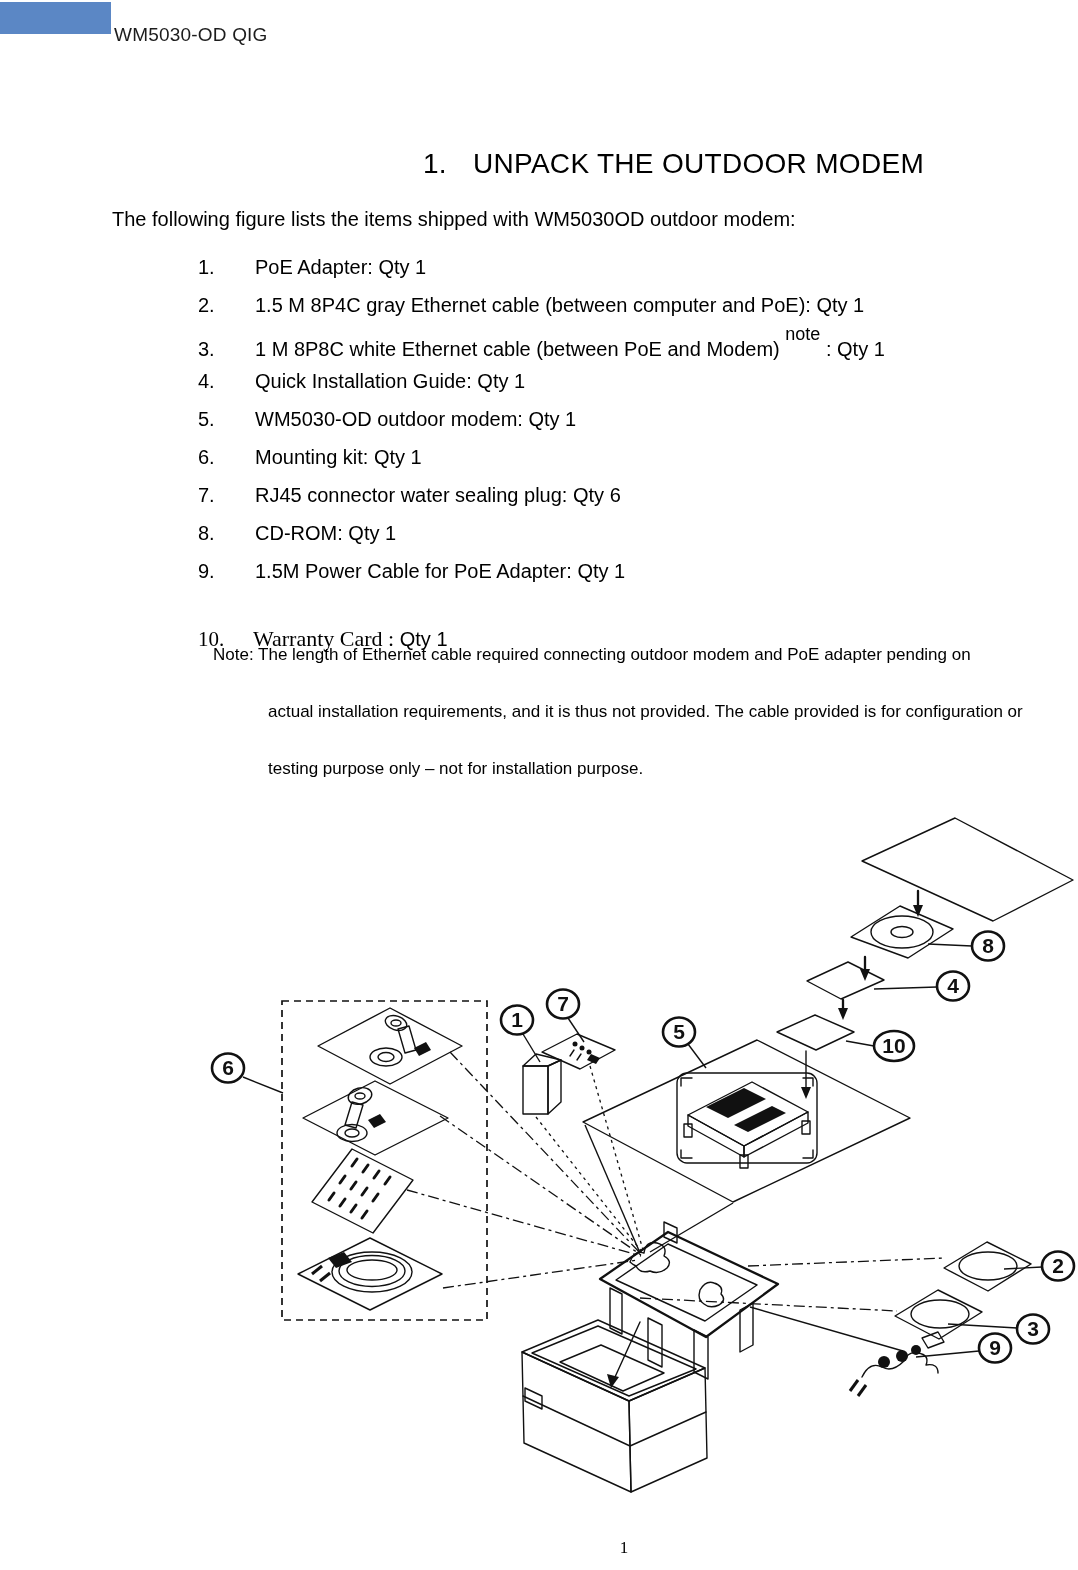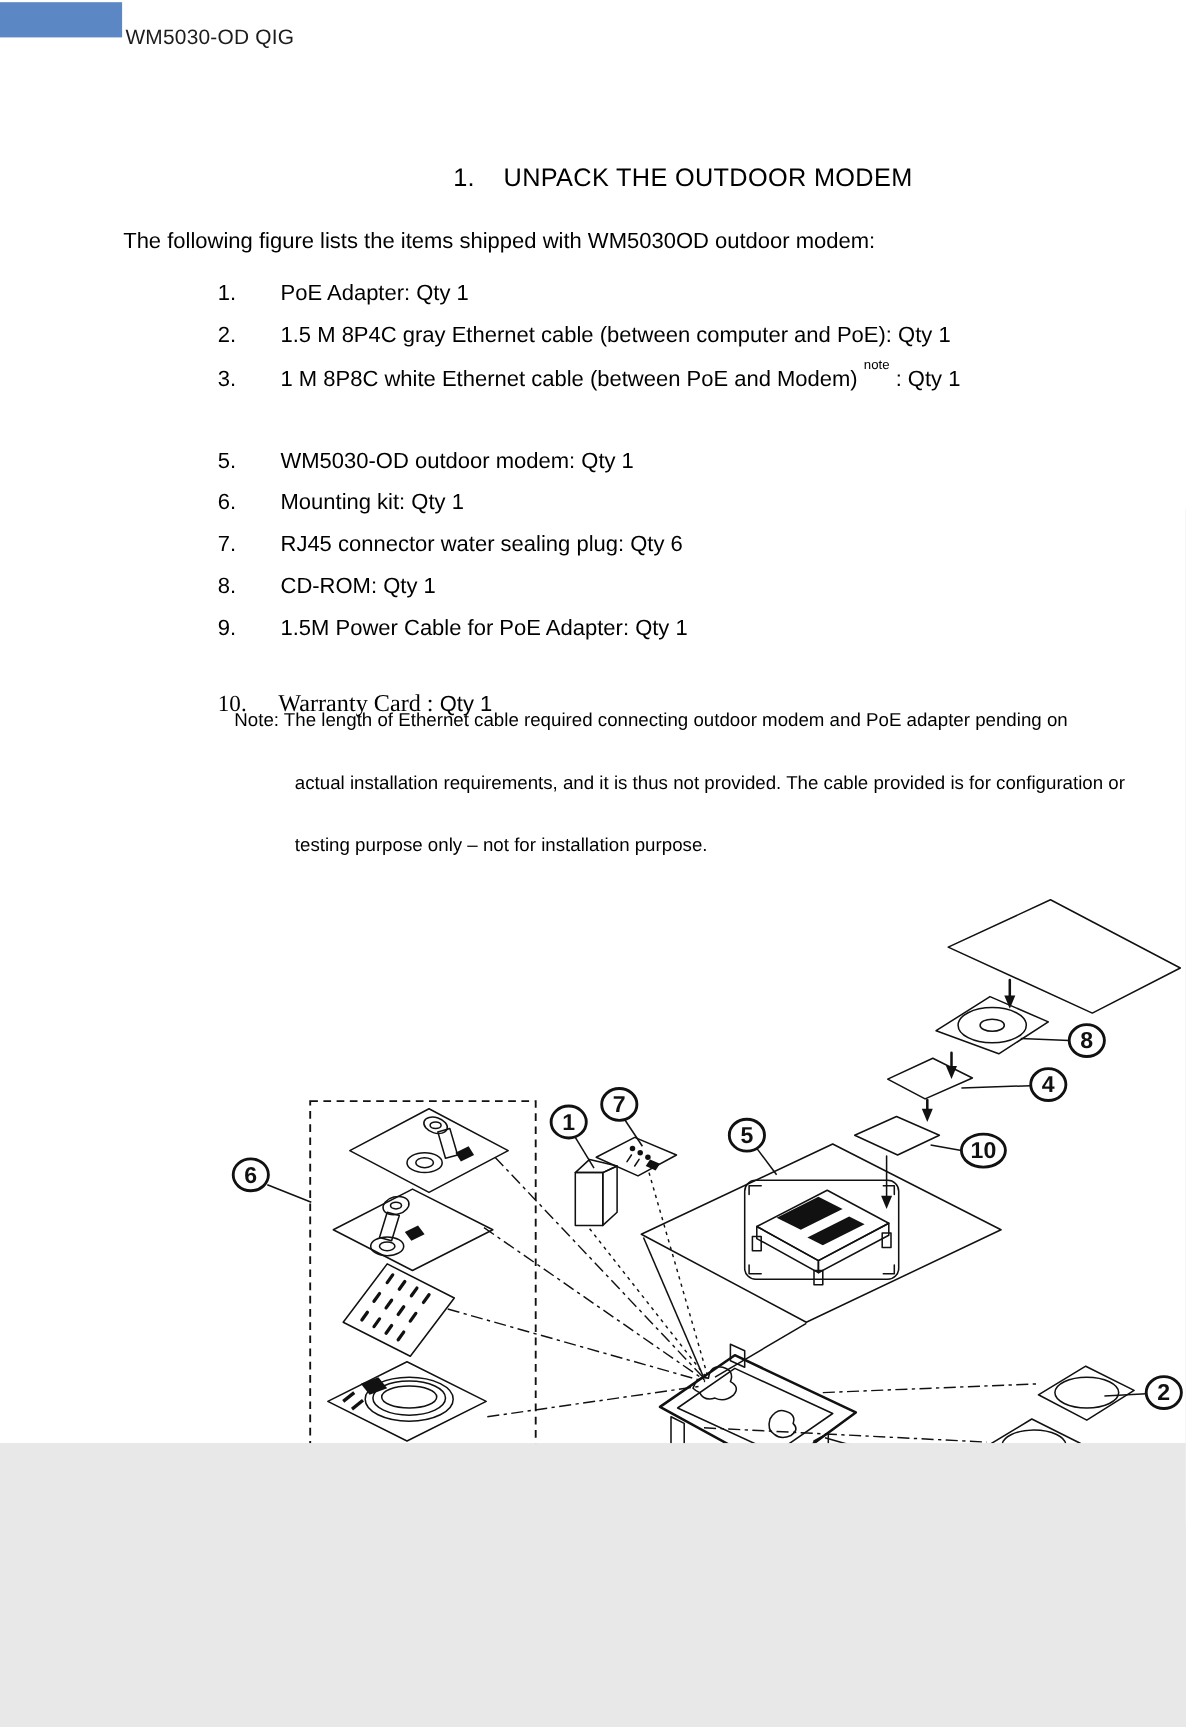--- a/index.html
+++ b/index.html
@@ -1,28 +1,28 @@
 <!DOCTYPE html>
 <html><head>
 <meta charset="utf-8">
 <style>
   html,body{margin:0;padding:0;background:#e8e8e8;}
   .page{
-    position:relative; width:1078px; height:1312px; margin:0 auto;
+    position:relative; width:1078px; height:1570px; margin:0 auto;
     background:#ffffff; overflow:hidden;
     font-family:"Liberation Sans", sans-serif; color:#000;
   }
   .highlight{position:absolute; left:0; top:2px; width:111px; height:32px; background:#5b87c5;}
   .hdr{position:absolute; left:114px; top:24px; font-size:19px; color:#1c1c1c; letter-spacing:0.2px;}
-  .title{position:absolute; left:412px; top:148px; font-size:23px; letter-spacing:0.3px; white-space:nowrap;}
+  .title{position:absolute; left:423px; top:148px; font-size:28px; letter-spacing:0.3px; white-space:nowrap;}
   .title .gap{display:inline-block; width:26px;}
   .intro{position:absolute; left:112px; top:208px; font-size:20px; white-space:nowrap;}
   .li{position:absolute; left:198px; font-size:20px; white-space:nowrap;}
   .li .num{display:inline-block; width:57px;}
-  .li sup{font-size:12px; position:relative; top:-8px;}
+  .li sup{font-size:18px; position:relative; top:-8px;}
   .li .serif{font-family:"Liberation Serif", serif; font-size:22px;}
   .li-serifnum .num{font-family:"Liberation Serif", serif; font-size:21px; width:55px;margin-top:36px;}
   .noteline{position:absolute; font-size:17px; white-space:nowrap;margin-left:18px;}
   .caption{position:absolute; left:170px; top:1511px; width:908px; text-align:center;
            font-size:20px; font-weight:bold; white-space:nowrap;}
   .pagenum{position:absolute; left:604px; top:1538px; width:40px; text-align:center;
            font-family:"Liberation Serif", serif; font-size:17px;}
   svg{position:absolute; left:0; top:805px;}
   svg *{vector-effect:none;}
   .ln{stroke:#111; fill:none; stroke-width:1.4; stroke-linejoin:round; stroke-linecap:round;}
@@ -43,20 +43,21 @@
   <div class="highlight"></div>
   <div class="hdr">WM5030-OD QIG</div>
 
   <div class="title"><span>1.</span><span class="gap"></span><span>UNPACK THE OUTDOOR MODEM</span></div>
 
   <div class="intro">The following figure lists the items shipped with WM5030OD outdoor modem:</div>
 
   <div class="li" style="top:256px"><span class="num">1.</span><span>PoE Adapter: Qty 1</span></div>
   <div class="li" style="top:294px"><span class="num">2.</span><span>1.5 M 8P4C gray Ethernet cable (between computer and PoE): Qty 1</span></div>
   <div class="li" style="top:332px"><span class="num">3.</span><span>1 M 8P8C white Ethernet cable (between PoE and Modem) </span><sup>note</sup><span> : Qty 1</span></div>
+  <div class="li" style="top:370px"><span class="num">4.</span><span>Quick Installation Guide: Qty 1</span></div>
   <div class="li" style="top:408px"><span class="num">5.</span><span>WM5030-OD outdoor modem: Qty 1</span></div>
   <div class="li" style="top:446px"><span class="num">6.</span><span>Mounting kit: Qty 1</span></div>
   <div class="li" style="top:484px"><span class="num">7.</span><span>RJ45 connector water sealing plug: Qty 6</span></div>
   <div class="li" style="top:522px"><span class="num">8.</span><span>CD-ROM: Qty 1</span></div>
   <div class="li" style="top:560px"><span class="num">9.</span><span>1.5M Power Cable for PoE Adapter: Qty 1</span></div>
   <div class="li li-serifnum" style="top:591px"><span class="num">10.</span><span class="serif">Warranty Card :</span><span> Qty 1</span></div>
 
   <div class="noteline" style="left:195px; top:645px">Note: The length of Ethernet cable required connecting outdoor modem and PoE adapter pending on</div>
   <div class="noteline" style="left:250px; top:759px">testing purpose only – not for installation purpose.</div>
   <div class="noteline" style="left:250px; top:702px">actual installation requirements, and it is thus not provided. The cable provided is for configuration or</div>

